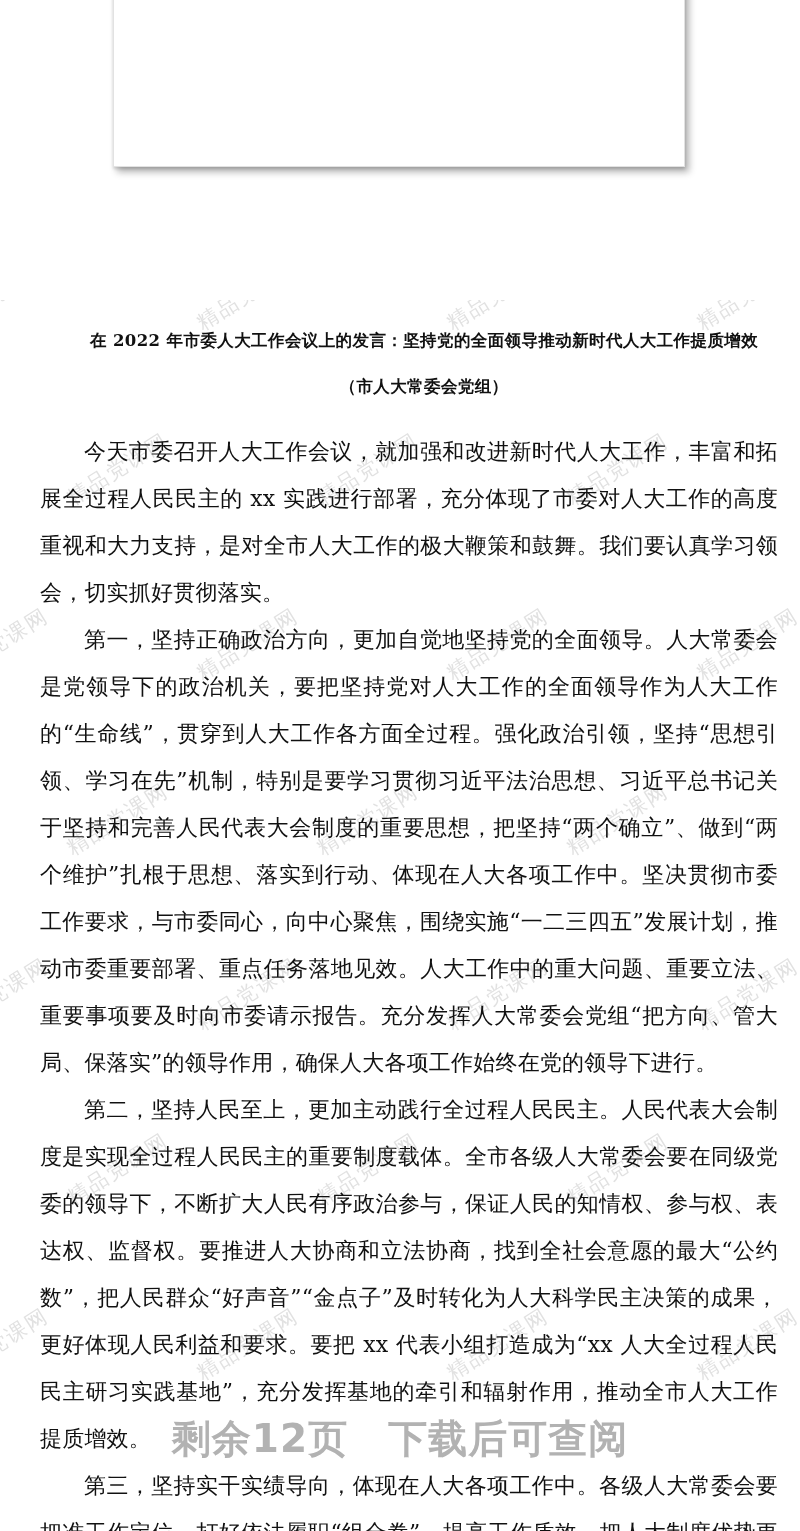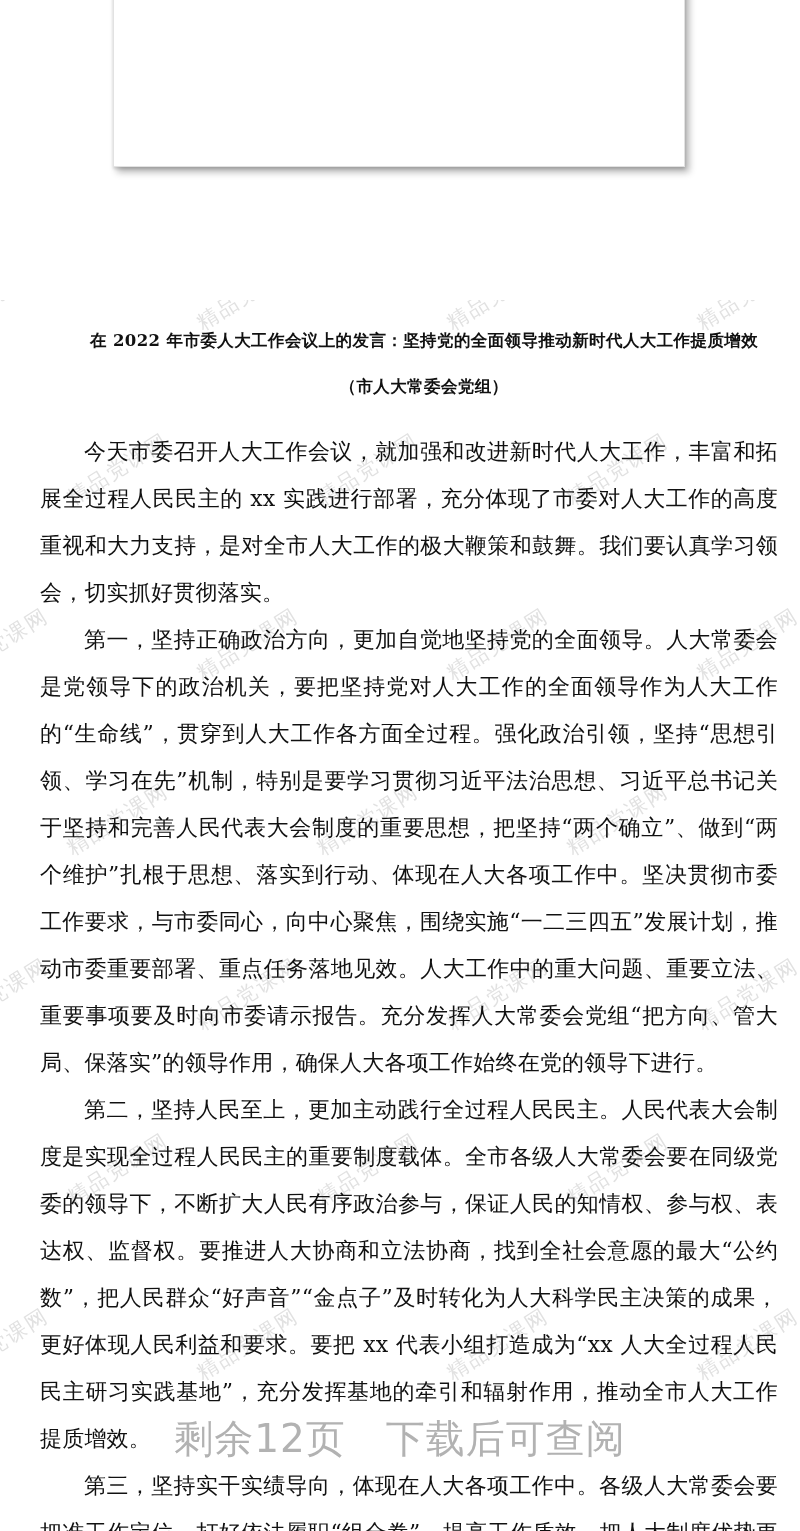--- a/index.html
+++ b/index.html
@@ -101,20 +101,21 @@
   }
 
   
   #footer-notice {
     position: absolute;
     left: 0;
     top: 1412px;
     width: 800px;
     text-align: center;
     z-index: 6;
+    font-weight: bold;
   }
   #footer-notice-text {
     font-size: 39px;
     color: #b2b2b2;
     letter-spacing: 1px;
     font-family: "DejaVu Sans", "Liberation Sans", sans-serif;
   }
 </style>
 </head>
 <body>

